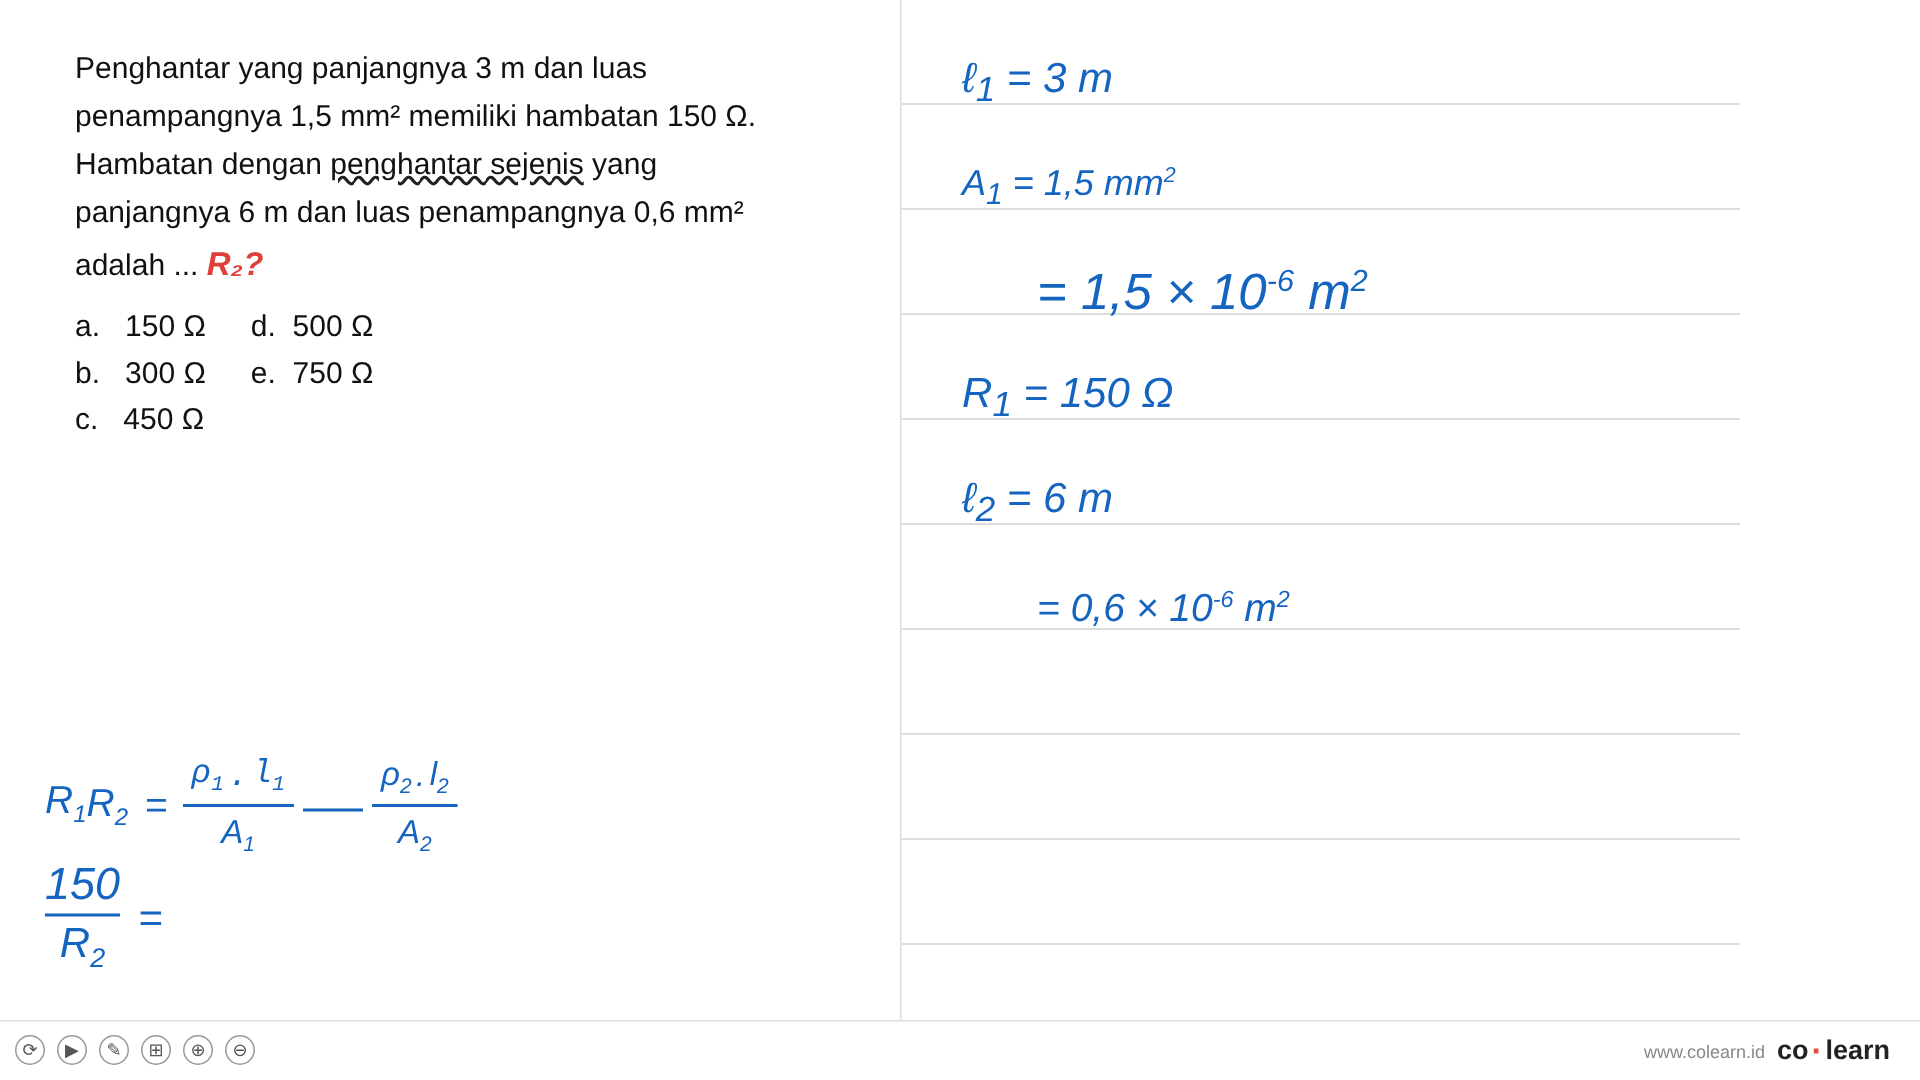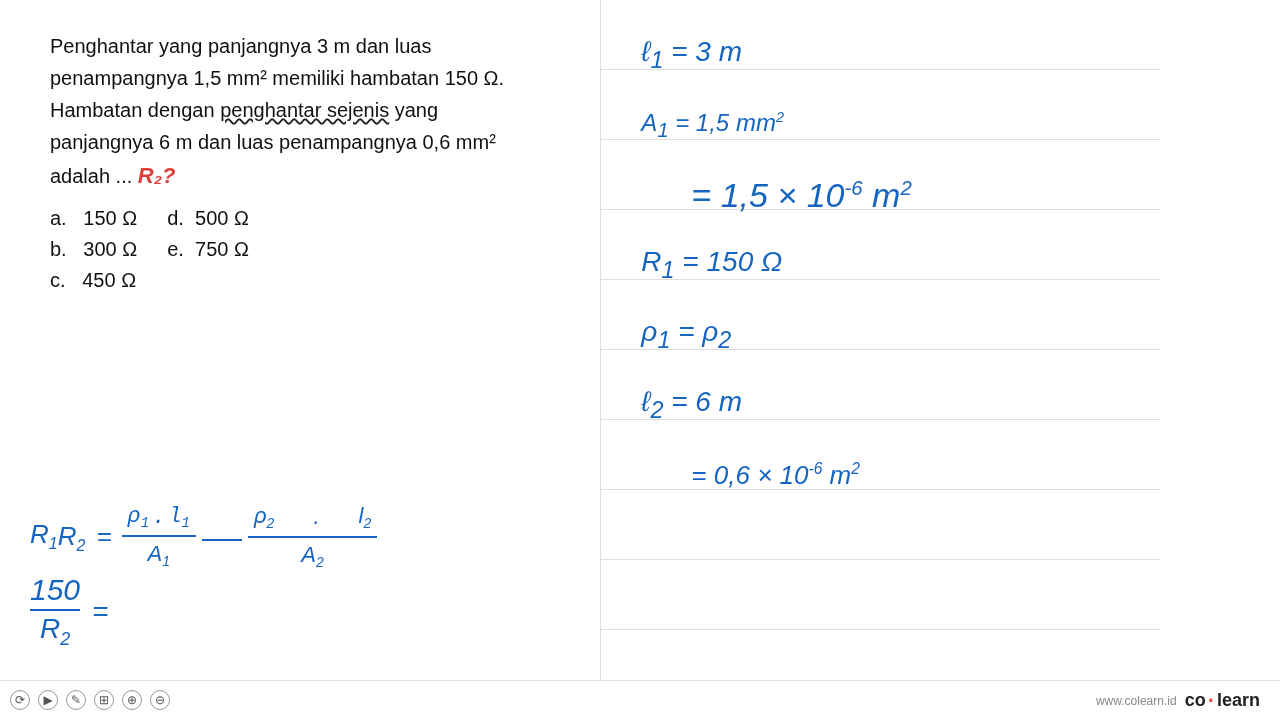--- a/index.html
+++ b/index.html
@@ -228,21 +228,21 @@
         </div>
       </div>
 
       <div style="display:flex; flex-direction:column; margin:0 6px; position:relative; top:-8px;">
 
         <div style="border-top:2px solid #1565c0; width:40px; margin:28px 0 6px 0;"></div>
       </div>
 
       <div style="display:flex; flex-direction:column; align-items:center;">
 
-        <div style="display:flex; align-items:center; border-bottom:2px solid #1565c0; padding:0 6px 4px 6px;gap:36px;">
+        <div style="display:flex; align-items:center; border-bottom:2px solid #1565c0; padding:0 6px 4px 6px;">
           <span style="font-size:22px;">ρ<sub style="font-size:14px;">2</sub></span>
           <span style="font-size:22px; margin:0 3px;">.</span>
           <span style="font-size:22px;">l<sub style="font-size:14px;">2</sub></span>
         </div>
         <div style="display:flex; justify-content:center; padding:4px 6px 0 6px;">
           <span style="font-size:22px;">A<sub style="font-size:14px;">2</sub></span>
         </div>
       </div>
 
     </div>
@@ -270,23 +270,20 @@
       </div>
 
       <div class="right-line indent" style="font-size:34px;">
         <em style="color:#1565c0;">= 1,5 × 10<sup>-6</sup> m<sup>2</sup></em>
       </div>
 
       <div class="right-line" style="font-size:28px;">
         <em style="color:#1565c0;">R<sub>1</sub> = 150 Ω</em>
       </div>
 
-      <div class="right-line" style="font-size:28px;">
-        <em style="color:#1565c0;">ρ<sub>1</sub> = ρ<sub>2</sub></em>
-      </div>
 
       <div class="right-line" style="font-size:28px;">
         <em style="color:#1565c0;">ℓ<sub>2</sub> = 6 m</em>
       </div>
 
 
       <div class="right-line indent" style="font-size:26px;">
         <em style="color:#1565c0;">= 0,6 × 10<sup>-6</sup> m<sup>2</sup></em>
       </div>
 

